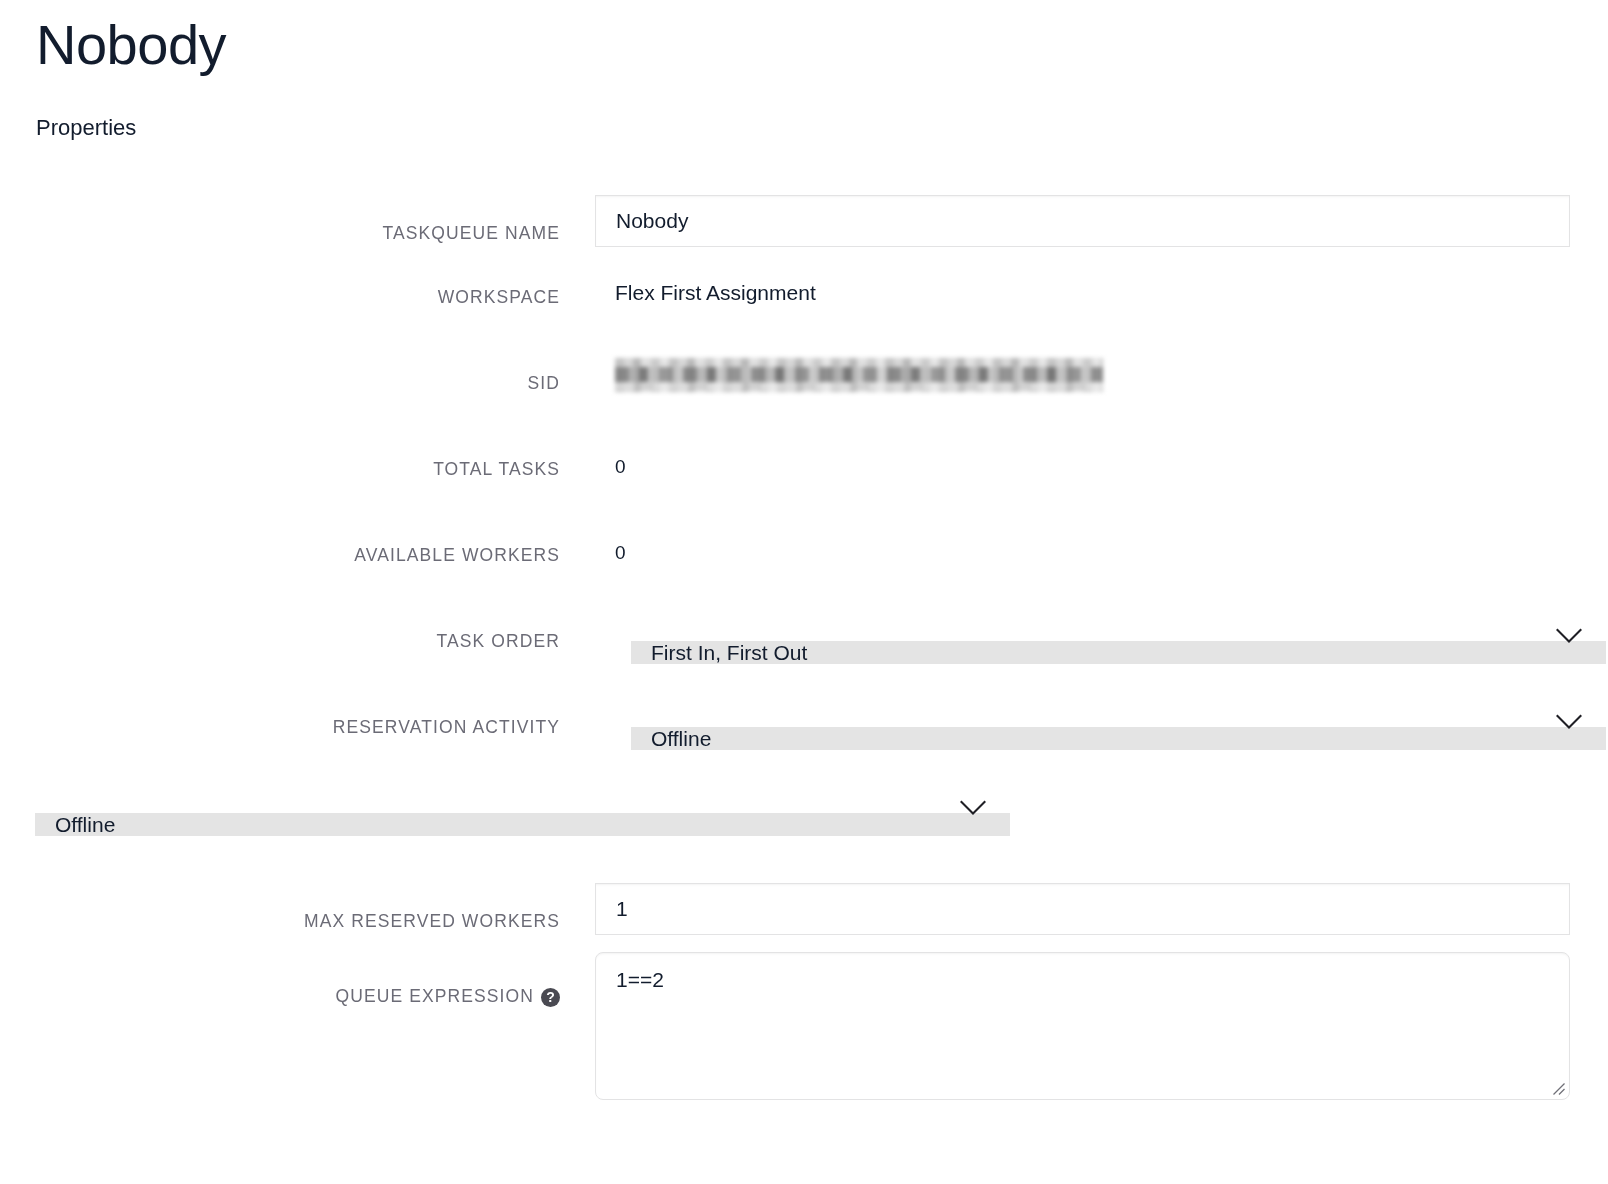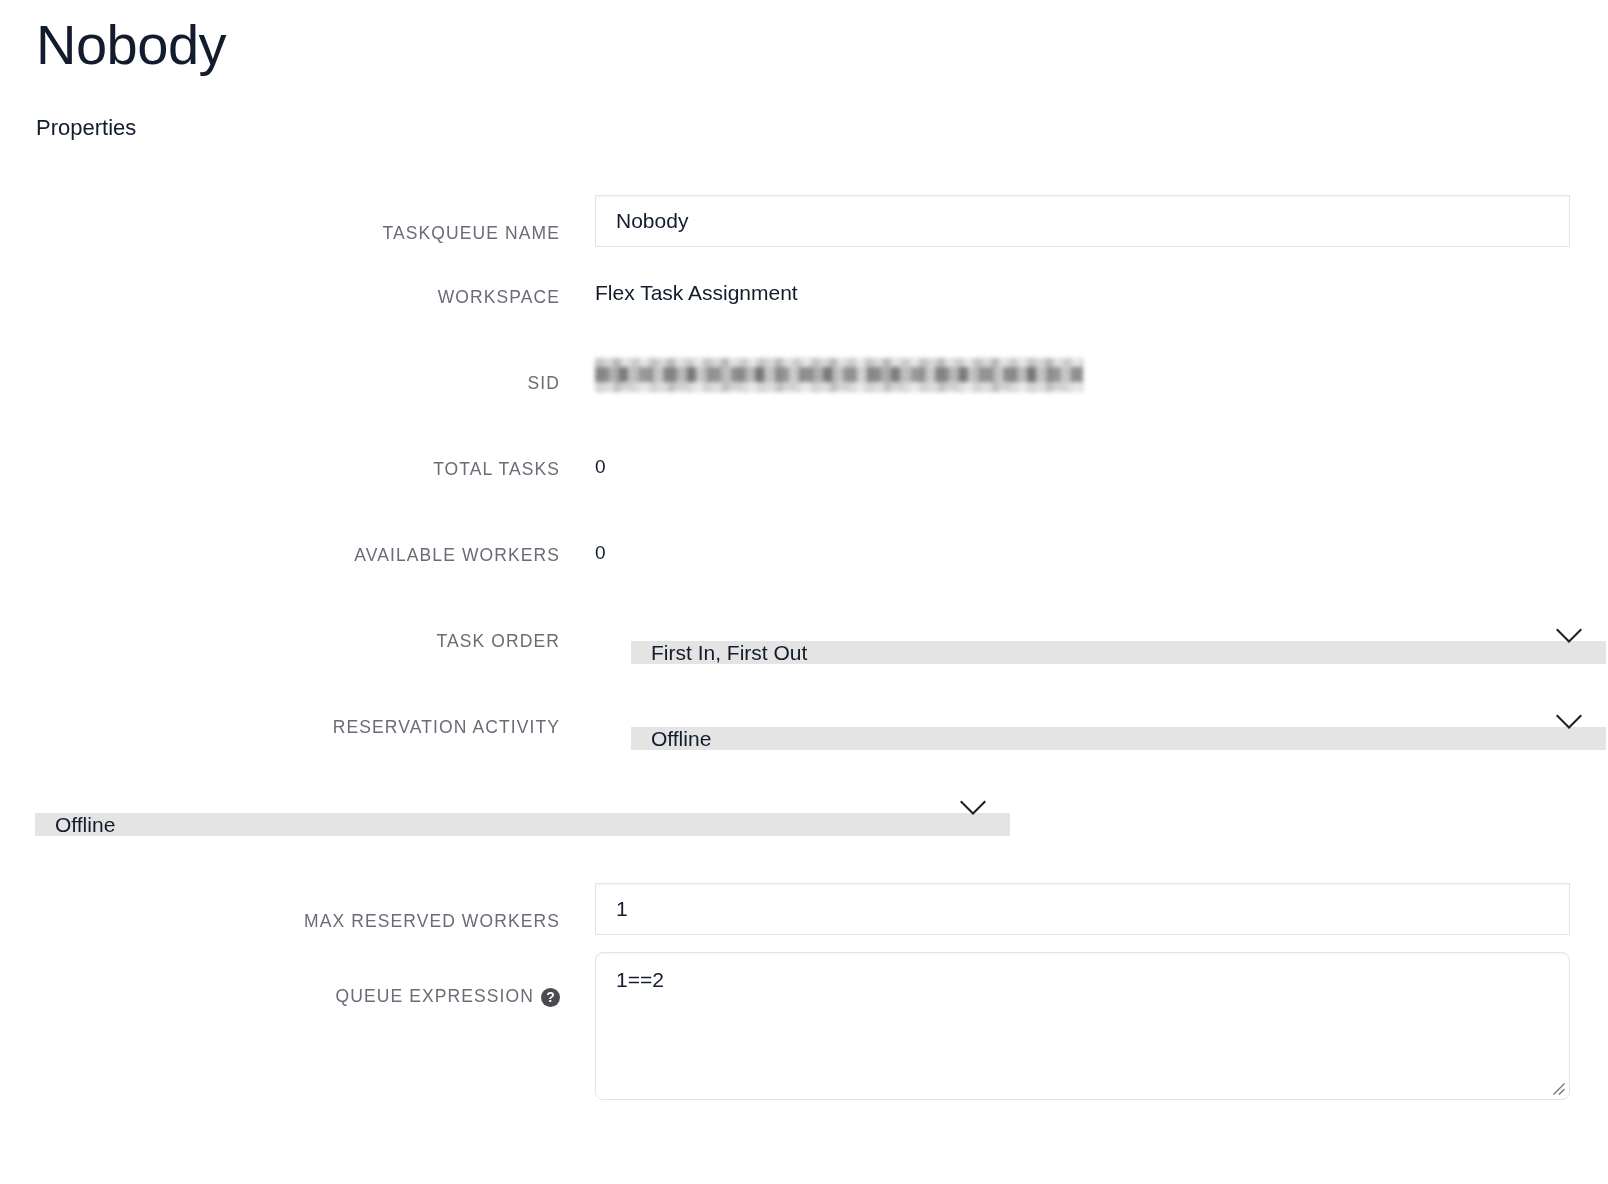--- a/index.html
+++ b/index.html
@@ -64,21 +64,21 @@
     line-height: 1;
   }
   .row-field {
     flex: 1 1 auto;
     padding-left: 35px;
     min-width: 0;
   }
 
   
   .row.r-input      { height: 86px; align-items: center; }
-  .row.r-static     { height: 86px; }
+  .row.r-static     { height: 86px; gap: 20px; }
   .row.r-select     { height: 86px; gap: 36px; }
   .row.r-textarea   { height: 172px; }
 
   .row.r-input   .row-label   { margin-top: 25px; }
   .row.r-static  .row-label   { margin-top: 25px; }
   .row.r-select  .row-label   { margin-top: 25px; }
   .row.r-textarea .row-label  { margin-top: 35px; }
 
   
   .text-input {
@@ -255,21 +255,21 @@
     <div class="row r-input">
       <div class="row-label">TASKQUEUE NAME</div>
       <div class="row-field">
         <input class="text-input" type="text" value="Nobody" style="">
       </div>
     </div>
 
     <div class="row r-static">
       <div class="row-label">WORKSPACE</div>
       <div class="row-field">
-        <div class="static-value">Flex Task Assignment</div>
+        <div class="static-value">Flex First Assignment</div>
       </div>
     </div>
 
     <div class="row r-static">
       <div class="row-label">SID</div>
       <div class="row-field">
         <div class="redacted"></div>
       </div>
     </div>
 

